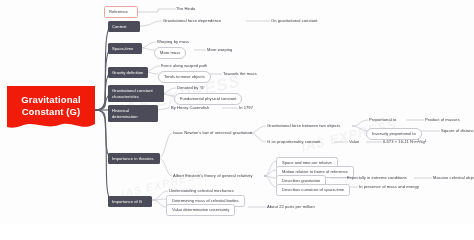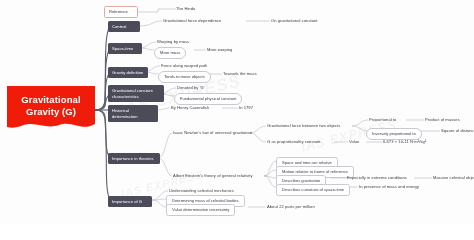--- a/index.html
+++ b/index.html
@@ -185,21 +185,21 @@
     </g>
   </svg>
 
   <div class="watermark wm1">IAS EXPRESS</div>
   <div class="watermark wm2">IAS EXPRESS</div>
   <div class="watermark wm3">IAS EXPRESS</div>
 
   <div class="root-node">
     <div class="root-flag"></div>
     <div class="root-label">Gravitational
-Gravity (G)</div>
+Constant (G)</div>
   </div>
 
   <div class="ref-pill" style="left:104px; top:6px; width:34px;">Reference</div>
   <div class="plain" style="left:176px; top:6px;">The Hindu</div>
 
   <div class="pill" style="left:108px; top:21px; width:32px;">Context</div>
   <div class="plain" style="left:163px; top:18px;">Gravitational force dependence</div>
   <div class="plain" style="left:271px; top:18px;">On gravitational constant</div>
 
   <div class="pill" style="left:108px; top:43px; width:34px;">Space-time</div>

